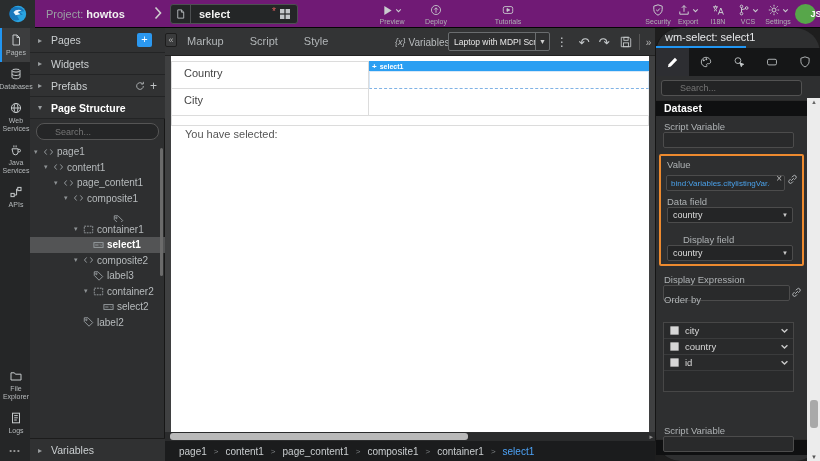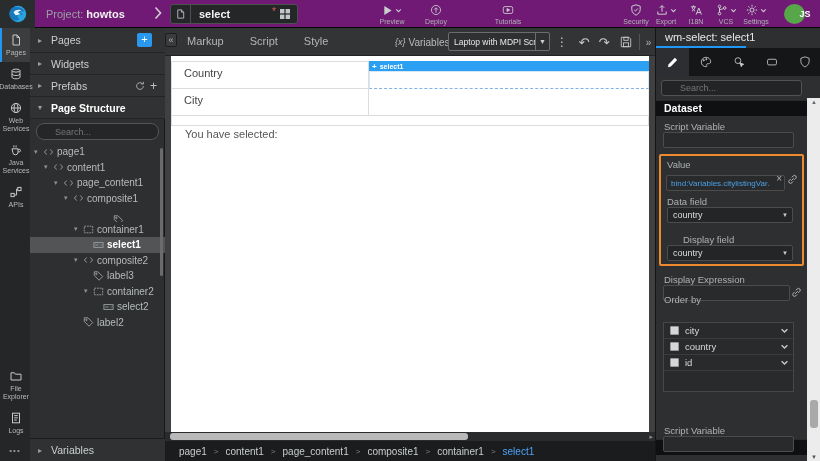--- a/index.html
+++ b/index.html
@@ -21,21 +21,21 @@
   .ps-dirty { color:#e25f5f; font-size:10px; margin-left:2px; position:relative; top:-3px; }
   .ps-grid { width:18px; color:#c3c7c9; margin-right:3px; }
   #tb-left { position:absolute; left:370px; top:0; height:28px; display:flex; align-items:center; }
   #tb-left .tb-action:nth-child(3) { margin-left:28px; }
   .tb-action { width:44px; height:28px; display:flex; flex-direction:column; align-items:center; justify-content:center; color:#c9cdcf; cursor:pointer; }
   .ico-row { display:flex; align-items:center; height:13px; gap:2px; }
   .tb-label { font-size:7px; color:#aeb2b4; margin-top:1px; white-space:nowrap; }
   .caret svg { width:7px; height:7px; }
   #tb-right { position:absolute; right:2px; top:0; height:28px; display:flex; align-items:center; }
   #tb-right .tb-action { width:30px; }
-  #avatar { width:20px; height:20px; border-radius:50%; background:#57a64a; color:#fff; font-size:9px; font-weight:bold; display:flex; align-items:center; justify-content:center; margin:0 13px; cursor:pointer;padding-left:21px; }
+  #avatar { width:20px; height:20px; border-radius:50%; background:#57a64a; color:#fff; font-size:9px; font-weight:bold; display:flex; align-items:center; justify-content:center; margin:0 2px; cursor:pointer;padding-left:21px; }
 
   
   #leftrail { position:absolute; left:0; top:28px; width:30px; height:433px; background:#252627; display:flex; flex-direction:column; z-index:4; }
   .rail-item { width:30px; padding:6px 0 5px; display:flex; flex-direction:column; align-items:center; color:#b6babc; cursor:pointer; border-left:2px solid transparent; }
   .rail-item.active { background:#3c3d3e; border-left:2px solid #2196f3; color:#fff; }
   .rail-item .ic { color:#c5c9cb; }
   .rail-label { font-size:7px; line-height:8px; text-align:center; margin-top:3px; color:#b6babc; }
   #rail-bottom { margin-top:auto; }
   #rail-overflow { text-align:center; color:#9a9a9a; font-size:8px; letter-spacing:1px; padding:6px 0 6px; cursor:pointer; }
 
@@ -98,21 +98,21 @@
 
   #h-scroll { position:absolute; left:0; top:404px; width:490px; height:9px; background:#2a2b2c; }
   #h-thumb { position:absolute; left:5px; top:1px; width:298px; height:7px; background:#b9b9b9; border-radius:3px; cursor:pointer; }
   #h-arrow { position:absolute; right:2px; top:0; color:#8a8a8a; font-size:7px; line-height:9px; }
   #breadcrumb { position:absolute; left:0; top:413px; width:490px; height:20px; background:#1b1c1d; display:flex; align-items:center; padding-left:14px; gap:7px; }
   .bc-item { font-size:10px; color:#c9cdcf; cursor:pointer; }
   .bc-item.active { color:#4da3f7; }
   .bc-sep { font-size:8px; color:#7c8082; }
 
   
-  #rightpanel { position:absolute; left:655px; top:28px; width:165px; height:433px; background:#2e2f30; border-left:1px solid #151515; }
+  #rightpanel { position:absolute; left:655px; top:28px; width:165px; height:433px; background:#2e2f30; border-left:1px solid #151515;border-radius:25px; }
   #rp-title { position:absolute; left:0; top:0; width:165px; height:20px; line-height:19px; padding-left:9px; font-size:11px; color:#e8eaec; }
   #rp-blue { position:absolute; left:0; top:18px; width:90px; height:2px; background:#2196f3; z-index:2; }
   #rp-tabs { position:absolute; left:0; top:20px; width:165px; height:28px; background:#151617; display:flex; }
   .rp-tab { flex:1; display:flex; align-items:center; justify-content:center; color:#c6cacc; cursor:pointer; }
   .rp-tab.active { background:#2d2e32; color:#ffffff; }
   #rp-search-area { position:absolute; left:0; top:48px; width:165px; height:22px; background:#2e2f30; }
   #rp-search { position:absolute; left:5px; top:4px; width:141px; height:16px; background:#232425; border:1px solid #525252; border-radius:3px; color:#cfcfcf; font-size:9px; padding:0 4px 0 18px; outline:none; }
   #rp-search-ic { position:absolute; left:10px; top:8px; color:#8f9395; }
   #rp-content { position:absolute; left:0; top:70px; width:151px; height:363px; }
   .rp-band { position:absolute; left:0; width:151px; height:16px; background:#0f1011; border-top:1px solid #2a2a2a; color:#fff; font-size:10.5px; font-weight:bold; line-height:15px; padding-left:8px; }

